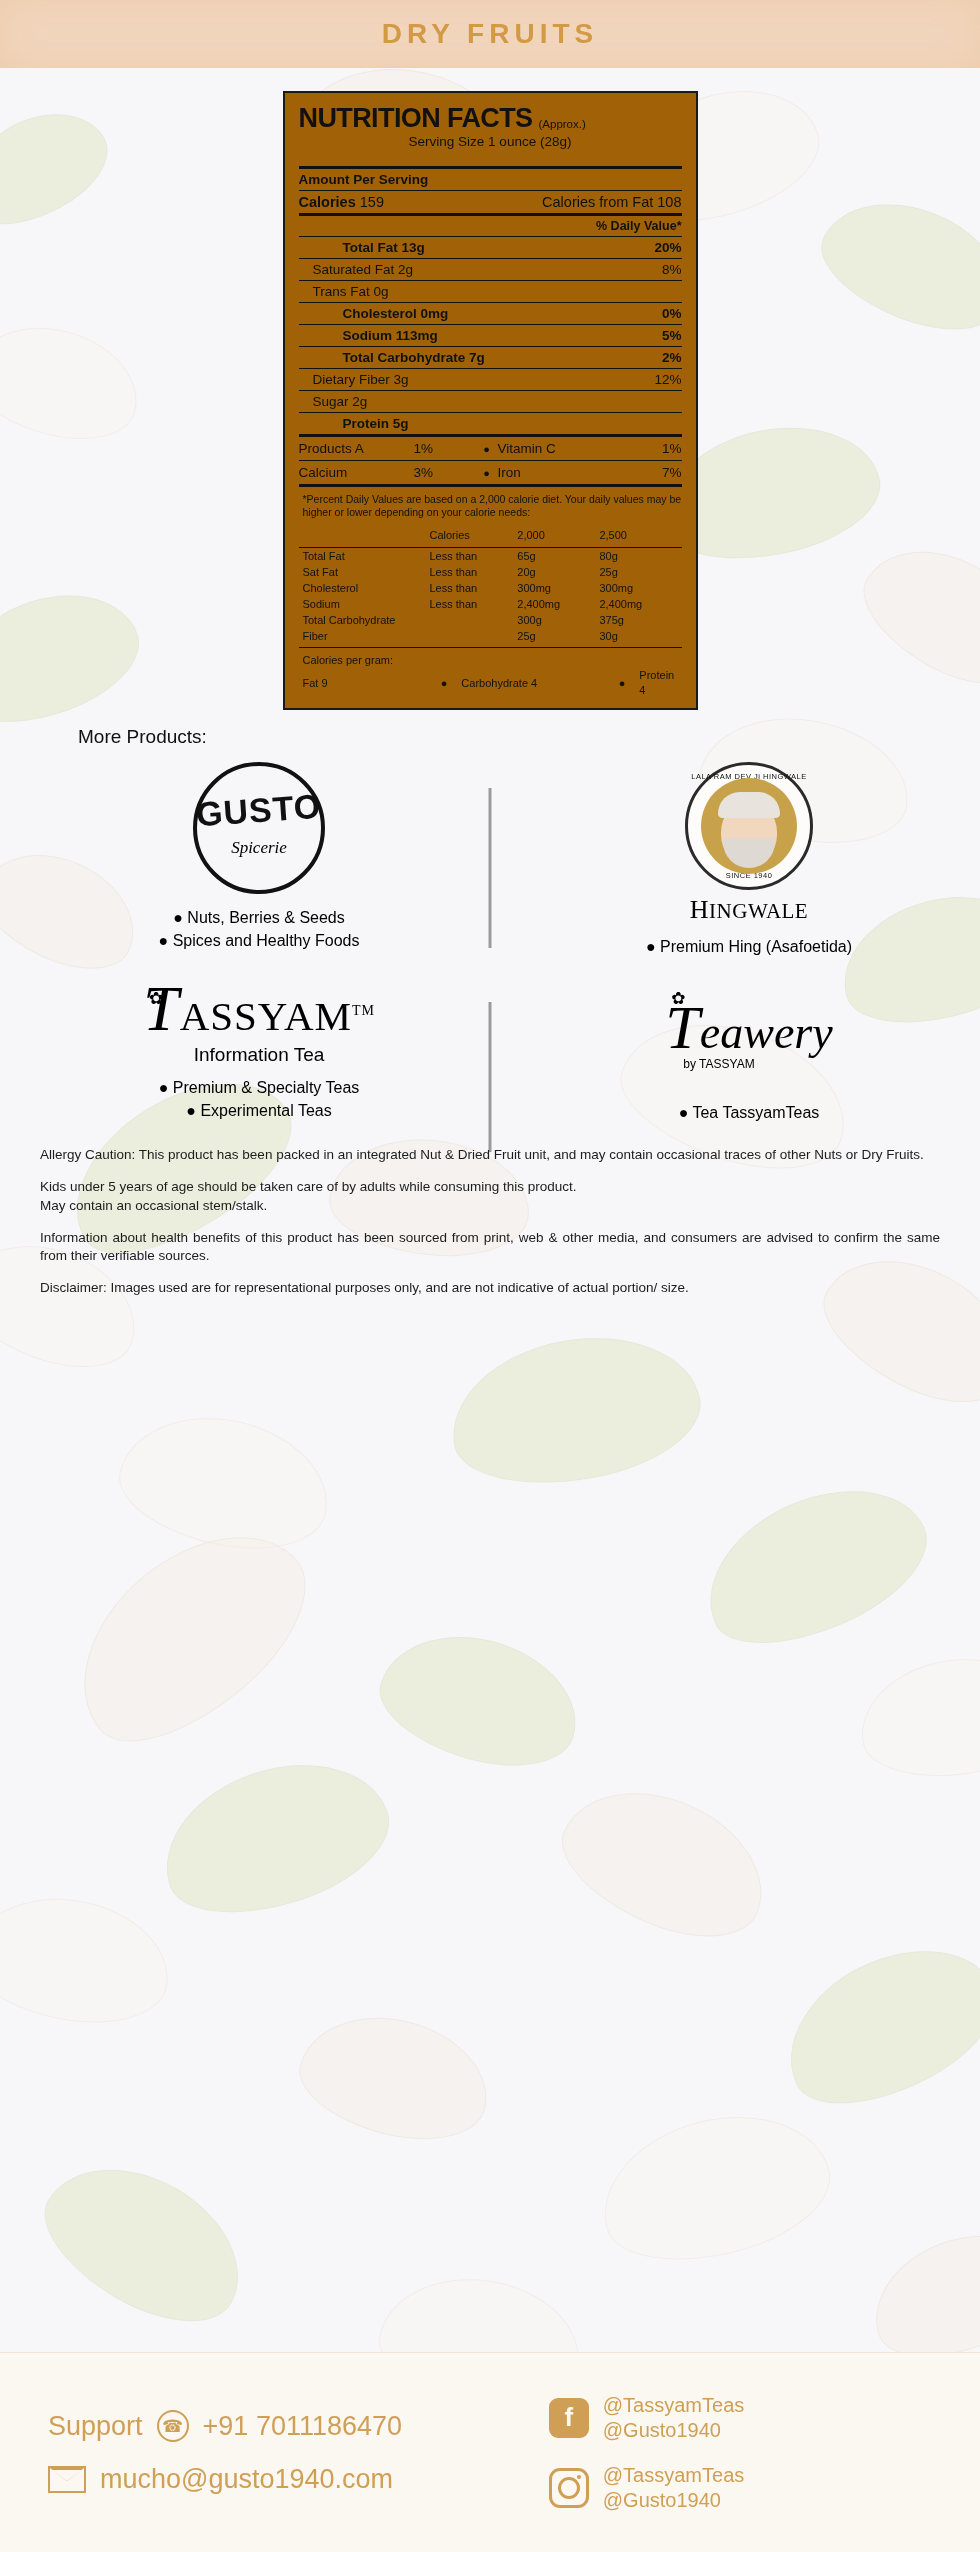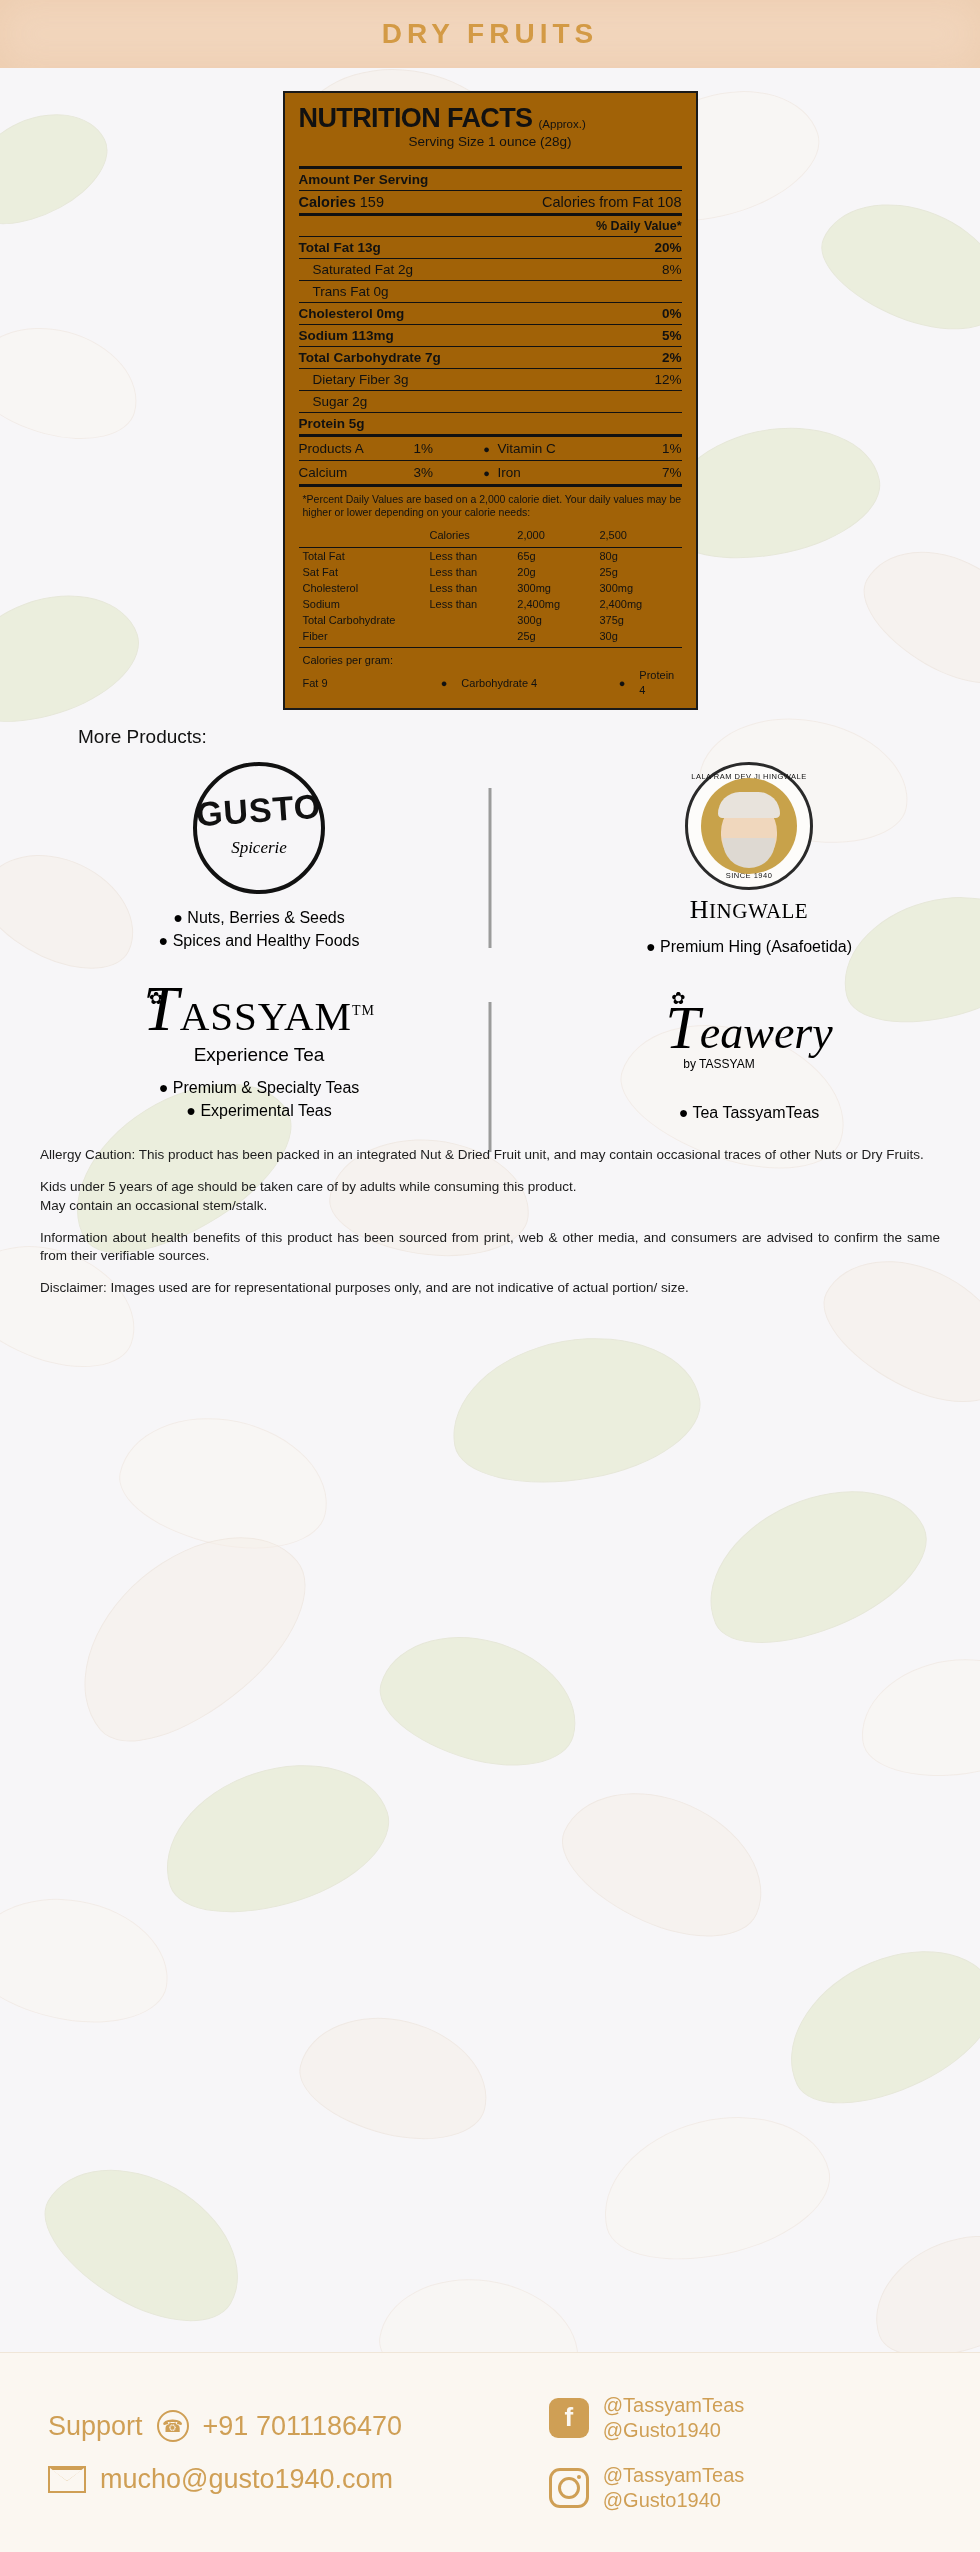--- a/index.html
+++ b/index.html
@@ -45,21 +45,21 @@
     color:#111;
   }
   .nf-title-row { display:flex; align-items:flex-end; gap:6px; }
   .nf-title { font-size:27px; font-weight:bold; letter-spacing:-.6px; line-height:1; }
   .nf-approx { font-size:11.5px; padding-bottom:2px; }
   .nf-serving { text-align:center; font-size:13.5px; margin-top:2px; margin-bottom:17px; }
   .rule-med   { border-top:3.5px solid #111; }
   .rule-thin  { border-top:1px solid #111; }
 
   .nf-row { display:flex; justify-content:space-between; font-size:13.5px; padding:3px 0 3px 0; }
-  .nf-row.bold { font-weight:bold; }
+  .nf-row.bold { font-weight:bold;margin-left:44px; }
   .nf-row .ind1 { padding-left:14px; }
   .nf-amount { font-weight:bold; font-size:13.5px; padding:3px 0; }
   .nf-cal { display:flex; justify-content:space-between; font-size:14.5px; padding:3px 0; }
   .nf-cal .lbl { font-weight:bold; }
   .nf-cal .lbl span { font-weight:normal; }
   .dv-head { text-align:right; font-weight:bold; font-size:12.5px; padding:3px 0; }
 
   .vit-row { display:flex; font-size:13.5px; padding:4px 0; align-items:center; }
   .vit-row .c1 { width:115px; }
   .vit-row .c2 { width:62px; }
@@ -397,21 +397,21 @@
   <div class="brand-row" style="margin-top:34px">
     <div class="v-divider" style="top:10px; height:150px;"></div>
 
     <div class="brand-col">
       <div class="tassyam-logo">
         <span class="leaf-mark">✿</span>
         <div class="tassyam-word">
           <span class="lead">T</span><span>ASSYAM</span><span class="tm">TM</span>
         </div>
       </div>
-      <div class="tassyam-tag">Experience Tea</div>
+      <div class="tassyam-tag">Information Tea</div>
       <div class="brand-bullets" style="margin-top:10px">
         <div>● Premium &amp; Specialty Teas</div>
         <div>● Experimental Teas</div>
       </div>
     </div>
 
     <div class="brand-col">
       <div class="tassyam-logo">
         <span class="leaf-mark">✿</span>
         <div class="teawery-word">

